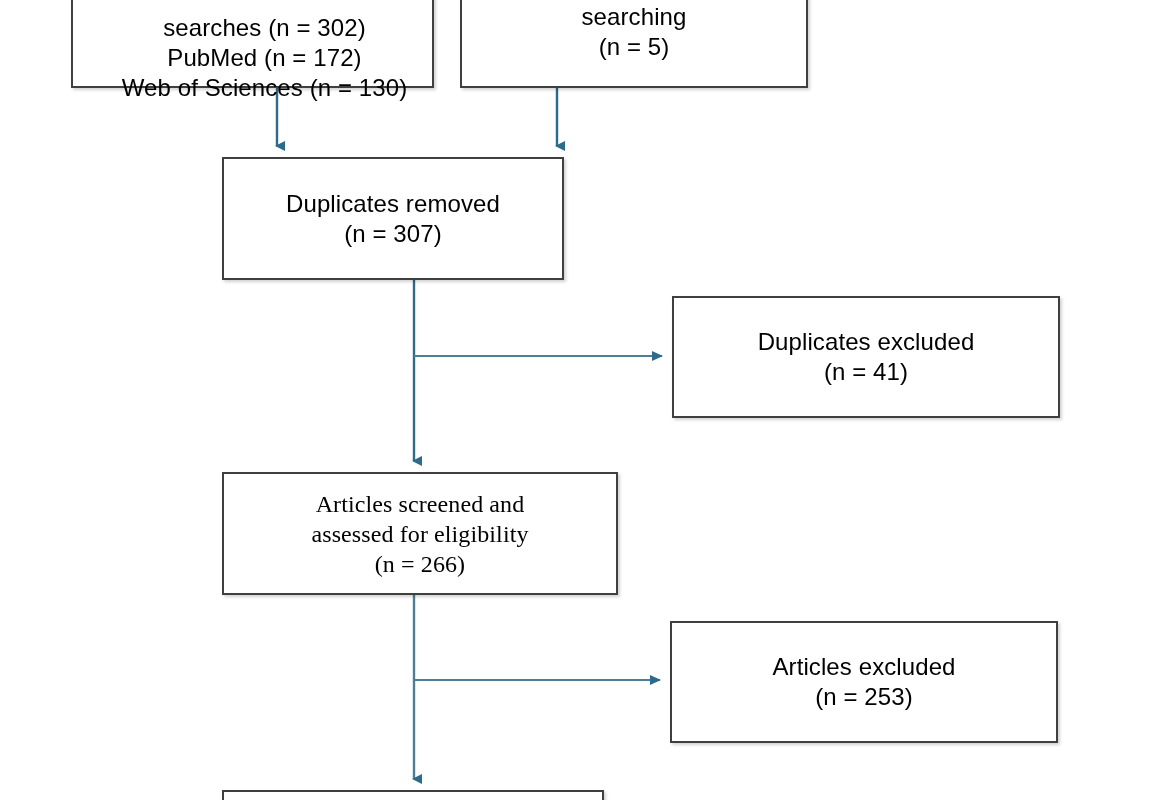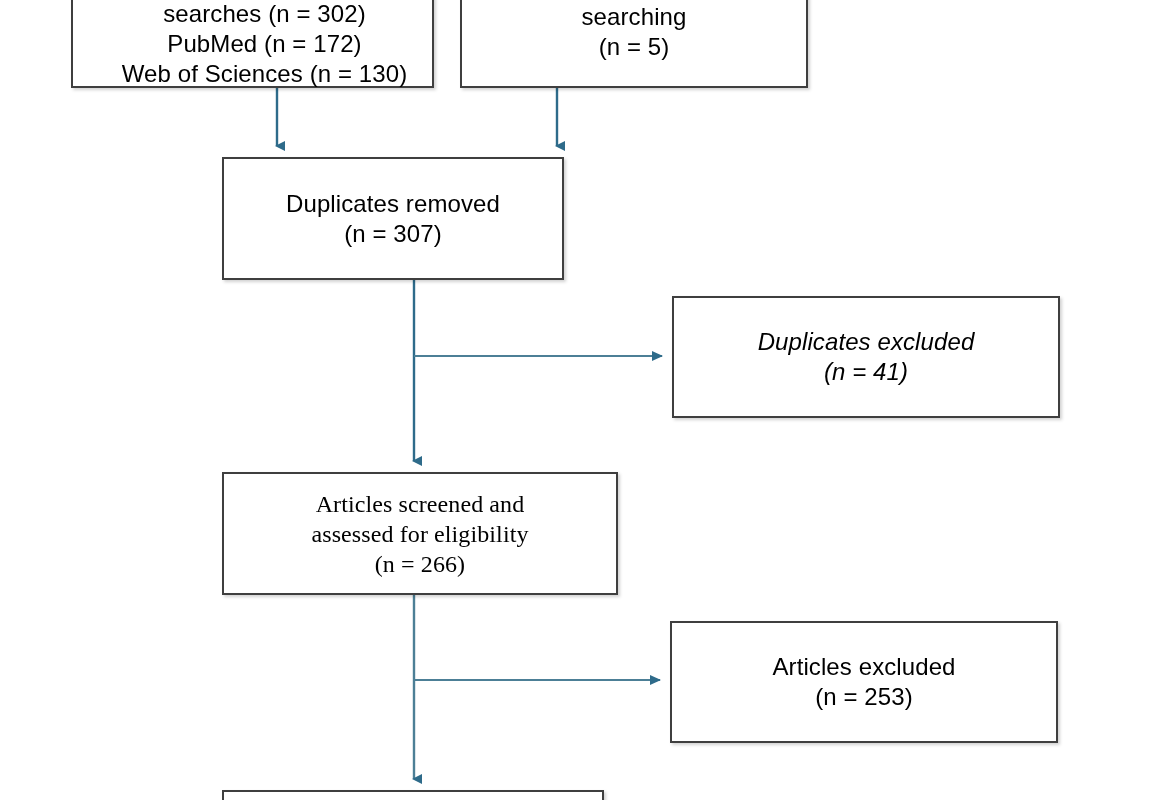--- a/index.html
+++ b/index.html
@@ -47,21 +47,21 @@
   
   #node-db-search {
     left: 71px;
     top: -60px;
     width: 363px;
     height: 148px;
   }
   #node-db-search .node-text {
     
     position: relative;
-    top: 30px;
+    top: 44px;
     margin-left: 24px;
   }
 
   #node-manual-search {
     left: 460px;
     top: -60px;
     width: 348px;
     height: 148px;
   }
   #node-manual-search .node-text {
@@ -75,21 +75,20 @@
     top: 157px;
     width: 342px;
     height: 123px;
   }
 
   #node-duplicates-excluded {
     left: 672px;
     top: 296px;
     width: 388px;
     height: 122px;
-    font-style: italic;
   }
 
   #node-articles-screened {
     left: 222px;
     top: 472px;
     width: 396px;
     height: 123px;
     font-family: Liberation Serif, serif;
   }
 

